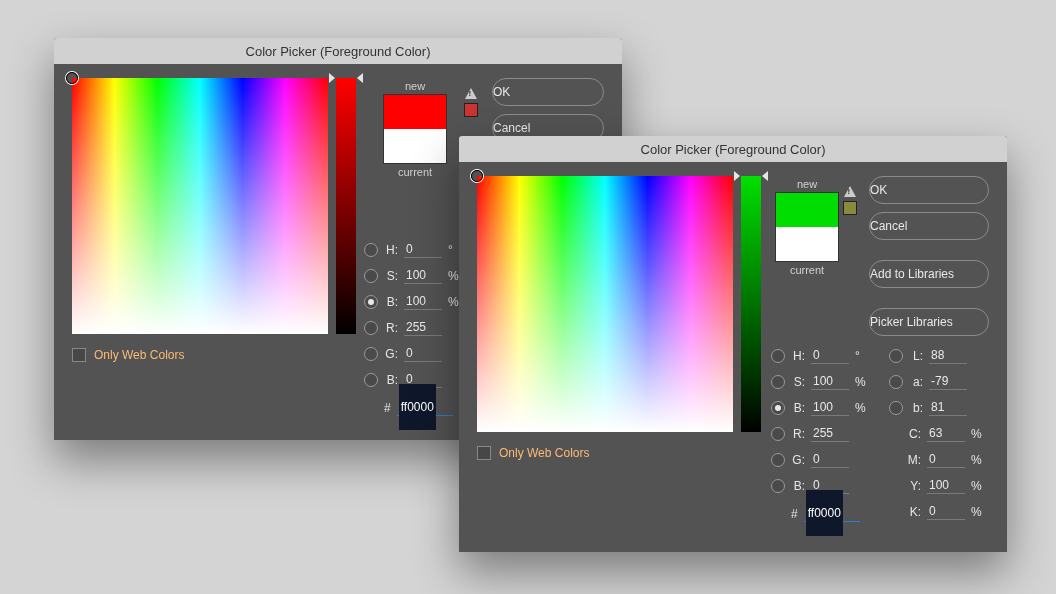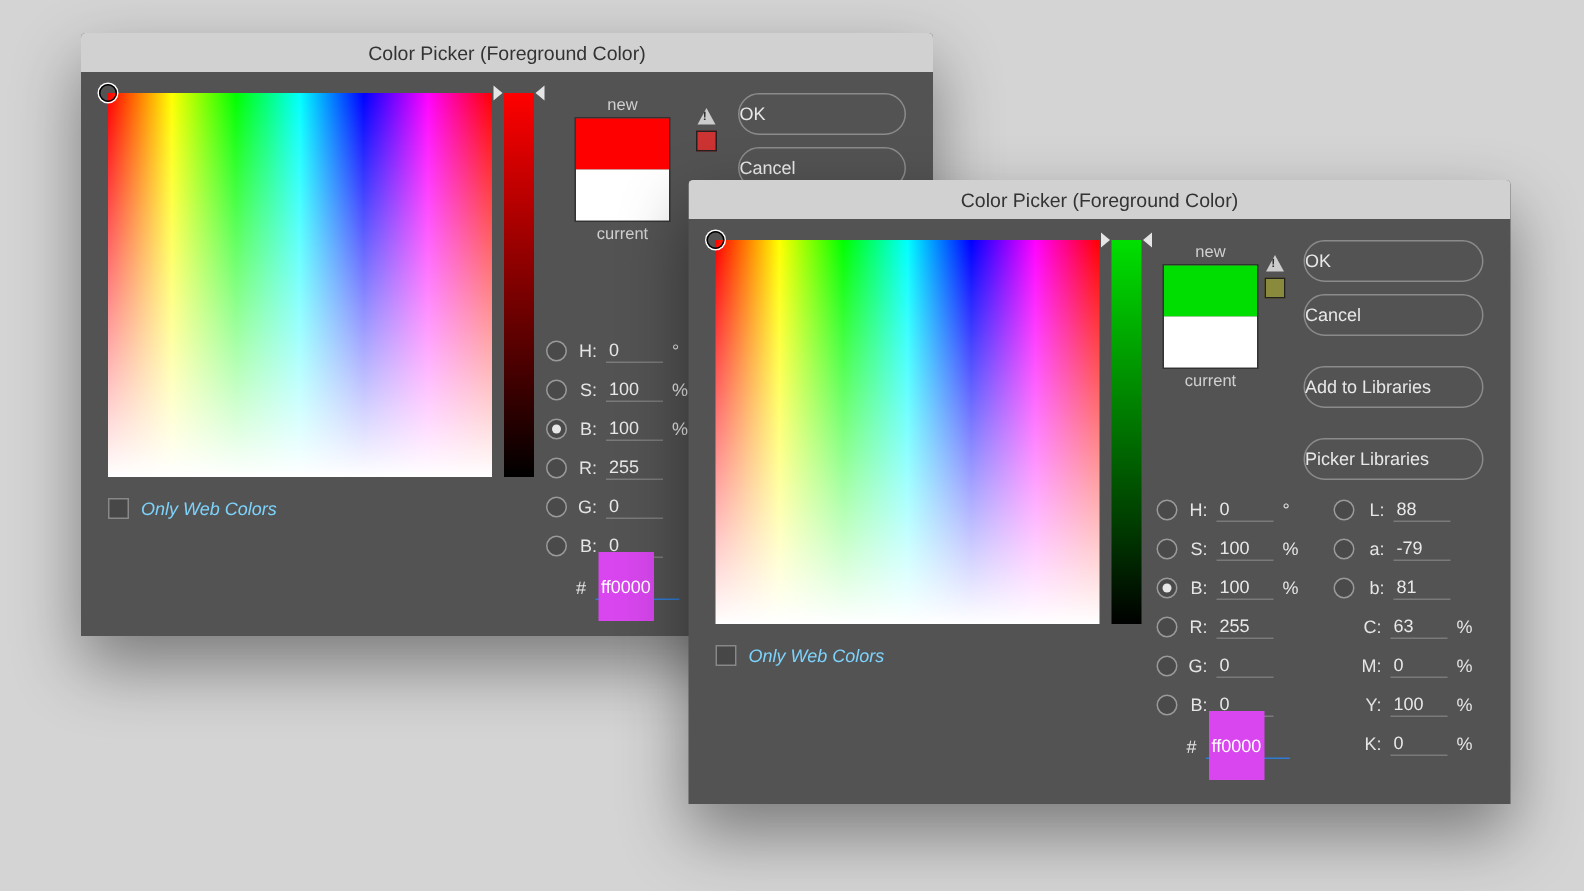--- a/index.html
+++ b/index.html
@@ -13,20 +13,21 @@
     color: #e5e5e5;
     position: relative;
     overflow: hidden;
   }
   .dialog {
     position: absolute;
     background: #535353;
     box-shadow: 0 20px 45px rgba(0,0,0,0.42);
     border-radius: 3px 3px 0 0;
     overflow: hidden;
+    margin-top: 16px;
   }
   .titlebar {
     height: 26px;
     background: #d1d1d1;
     color: #333;
     font-size: 13px;
     display: flex;
     align-items: center;
     justify-content: center;
     font-weight: 400;
@@ -70,22 +71,21 @@
     border-bottom: 5px solid transparent;
   }
   .hue-arrow.left { left:-7px; border-left:6px solid #e5e5e5; }
   .hue-arrow.right { right:-7px; border-right:6px solid #e5e5e5; }
   .webcolors {
     margin-top: 14px;
     display: flex;
     align-items: center;
     gap: 8px;
     font-size: 12px;
-    color: #7dd3fc;
-    font-style: italic;
+    color: #fdba74;
   }
   .checkbox {
     width: 12px; height: 12px;
     border: 1px solid #888;
     background: #474747;
     display: inline-block;
   }
   .mid-col {
     display:flex;
     flex-direction: column;
@@ -189,21 +189,21 @@
   .hex-input {
     width: 52px;
     background: transparent;
     border: none;
     border-bottom: 1.5px solid #2e7bd6;
     color: #fff;
     font-size: 12px;
     padding: 0 2px 1px 2px;
     outline:none;
   }
-  .hex-sel { background:#d946ef; padding:16px 2px; color:#fff;}
+  .hex-sel { background:#0f172a; padding:16px 2px; color:#fff;}
   .lab-label { width: 14px; text-align:right; color:#e5e5e5;}
 </style>
 </head>
 <body>
 
 <div class="dialog" style="left:54px; top:22px; width:568px; height:402px;">
   <div class="titlebar">
     <span>Color Picker (Foreground Color)</span>
   </div>
   <div class="body">

